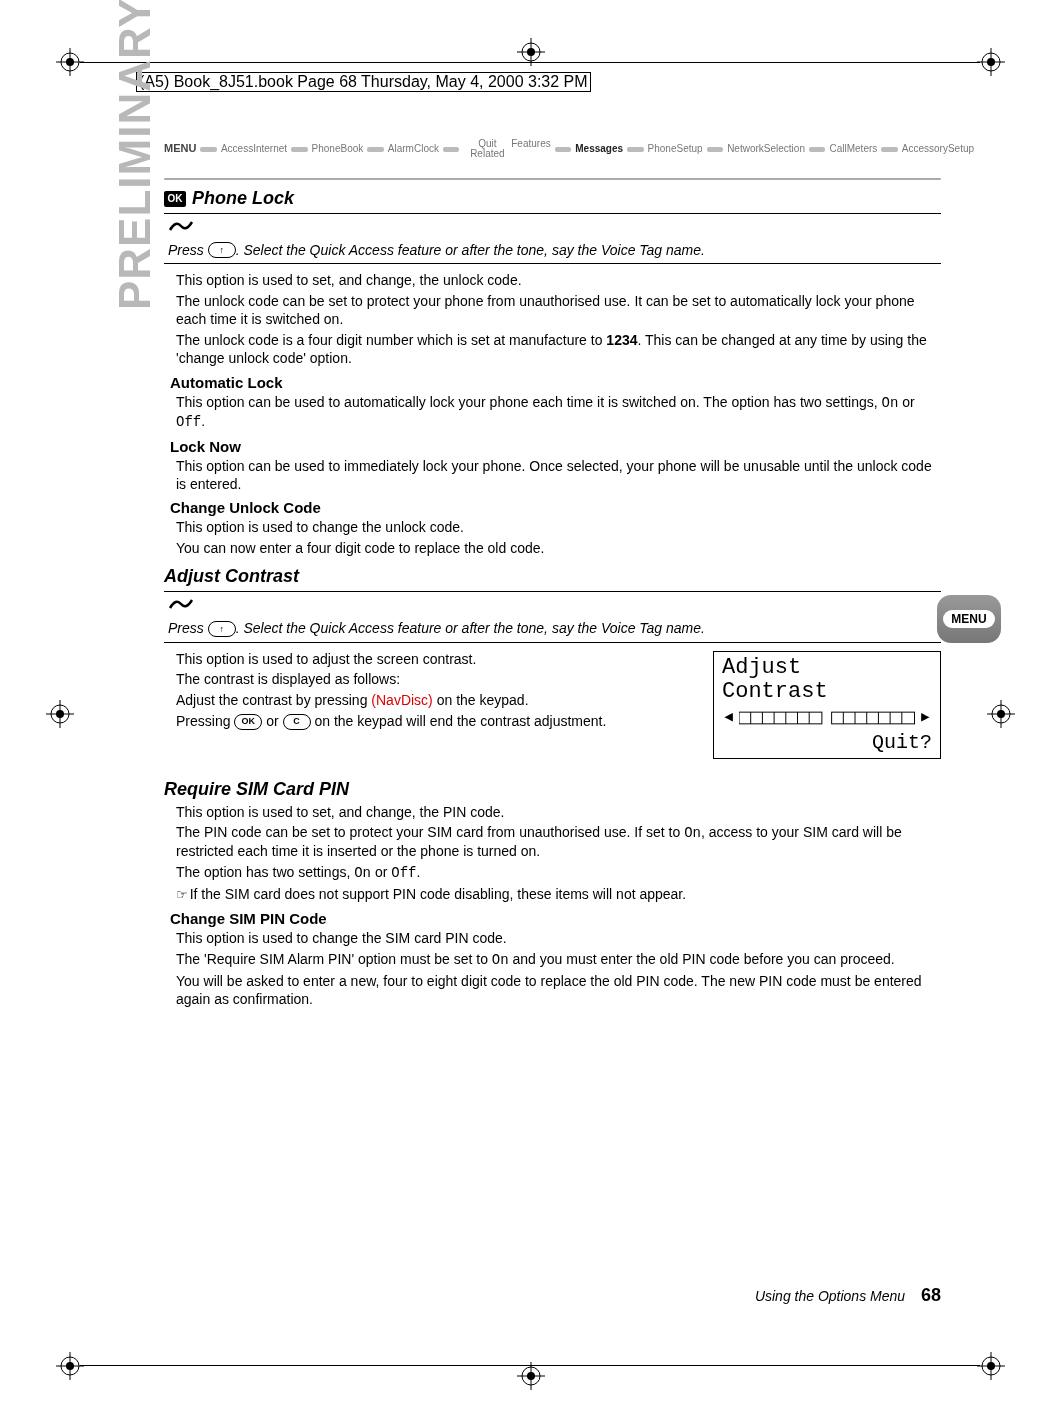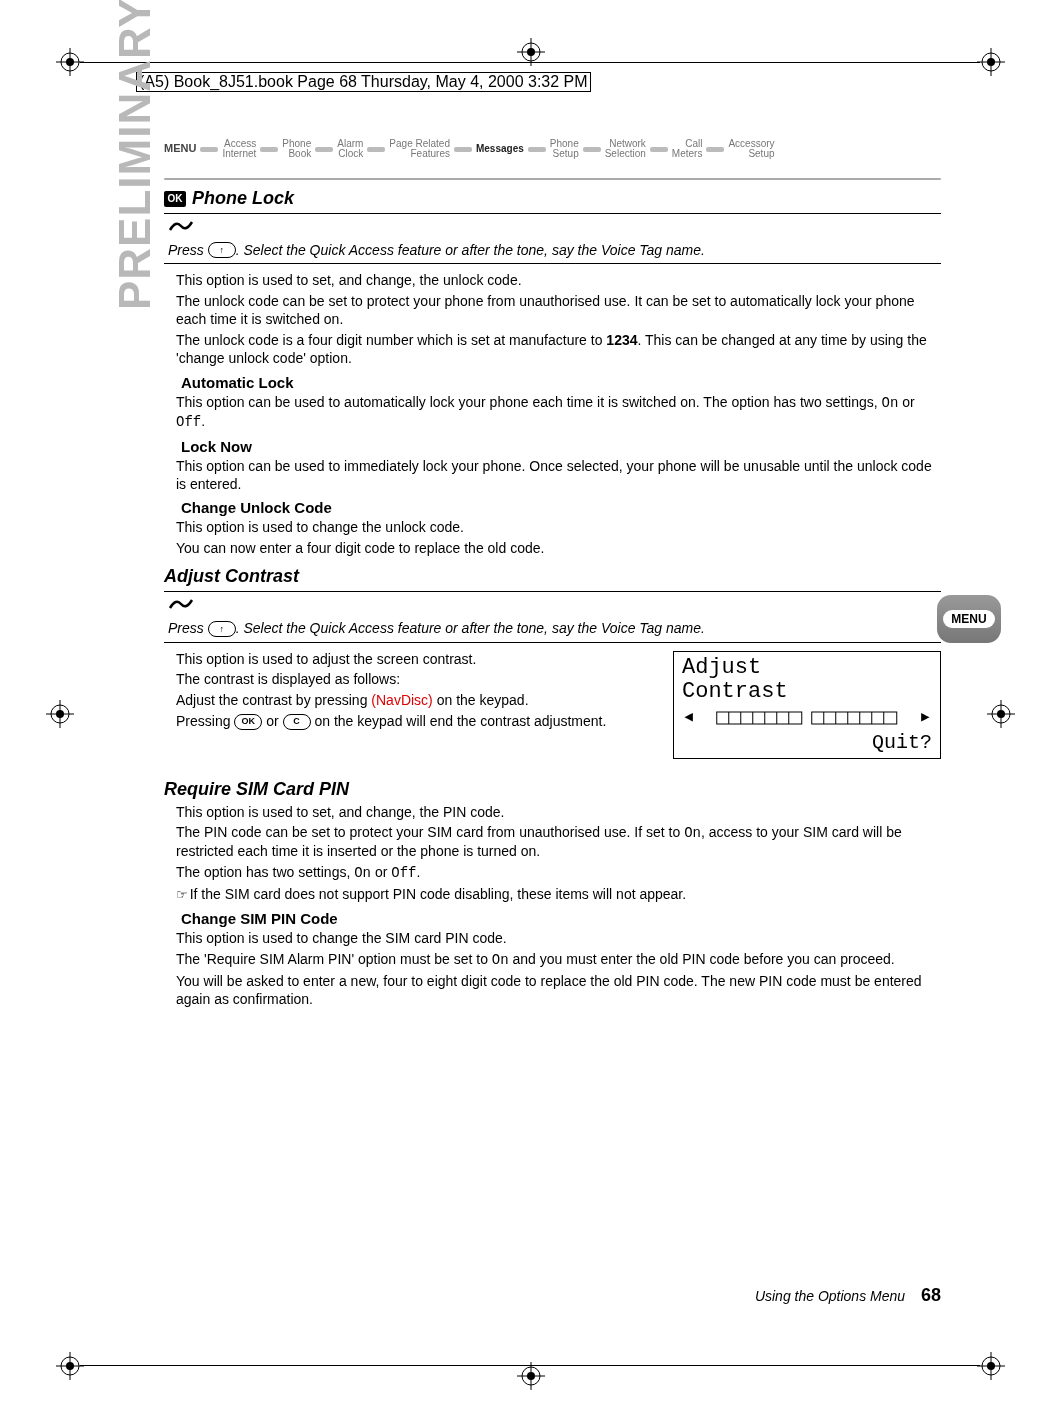--- a/index.html
+++ b/index.html
@@ -56,21 +56,21 @@
     height: 38px;
     display: flex;
     align-items: center;
     gap: 4px;
     font-size: 10px;
     color: #777;
     line-height: 1.05;
     margin-bottom: 10px;
   }
   .menubar .menu-label { font-weight: bold; color: #444; font-size: 11px; text-align: right; }
-  .menu-item { display: flex; flex-direction: column; align-items: flex-end; text-align: center; }
+  .menu-item { display: flex; flex-direction: row; align-items: flex-start; text-align: center; }
   .menu-sep { width: 18px; height: 5px; background: #bbb; border-radius: 2px; }
   .menu-item.active .t, .menu-item.active .b { color: #222; font-weight: bold; }
   .menu-underline { border-bottom: 2px solid #aaa; height: 2px; width: 100%; margin-top: 2px; border-radius: 1px; }
 
   
   .preliminary {
     position: absolute;
     left: 110px;
     top: 310px;
     transform: rotate(-90deg);
@@ -172,34 +172,34 @@
   }
   .note-icon {
     display: inline-block;
     vertical-align: middle;
     font-size: 13px;
     margin-right: 2px;
   }
   h3.sub {
     font-size: 15px;
     font-weight: 700;
-    margin: 6px 0 2px 17px;
+    margin: 6px 0 2px 6px;
   }
   .lcd-font {
     font-family: "Courier New", monospace;
   }
   .highlight-red { color: #d00; }
 
   .bold { font-weight: 700; margin-top: 24px; }
 
   
   .lcd {
     position: absolute;
     right: 0;
-    width: 268px;
+    width: 228px;
     border: 1.5px solid #000;
     padding: 4px 8px 4px 8px;
     font-family: "Courier New", monospace;
     font-size: 22px;
     line-height: 1.1;
     background: #fff;
   }
   .lcd .slider-row {
     display: flex;
     align-items: center;
@@ -317,21 +317,21 @@
           <div class="t">Phone</div>
           <div class="b">Book</div>
         </div>
         <div class="menu-sep"></div>
         <div class="menu-item">
           <div class="t">Alarm</div>
           <div class="b">Clock</div>
         </div>
         <div class="menu-sep"></div>
         <div class="menu-item">
-          <div class="t">Page Related</div>
+          <div class="t">Quit Related</div>
           <div class="b">Features</div>
         </div>
         <div class="menu-sep"></div>
         <div class="menu-item active">
           <div class="t">Messages</div>
           <div class="b"></div>
         </div>
         <div class="menu-sep"></div>
         <div class="menu-item">
           <div class="t">Phone</div>

